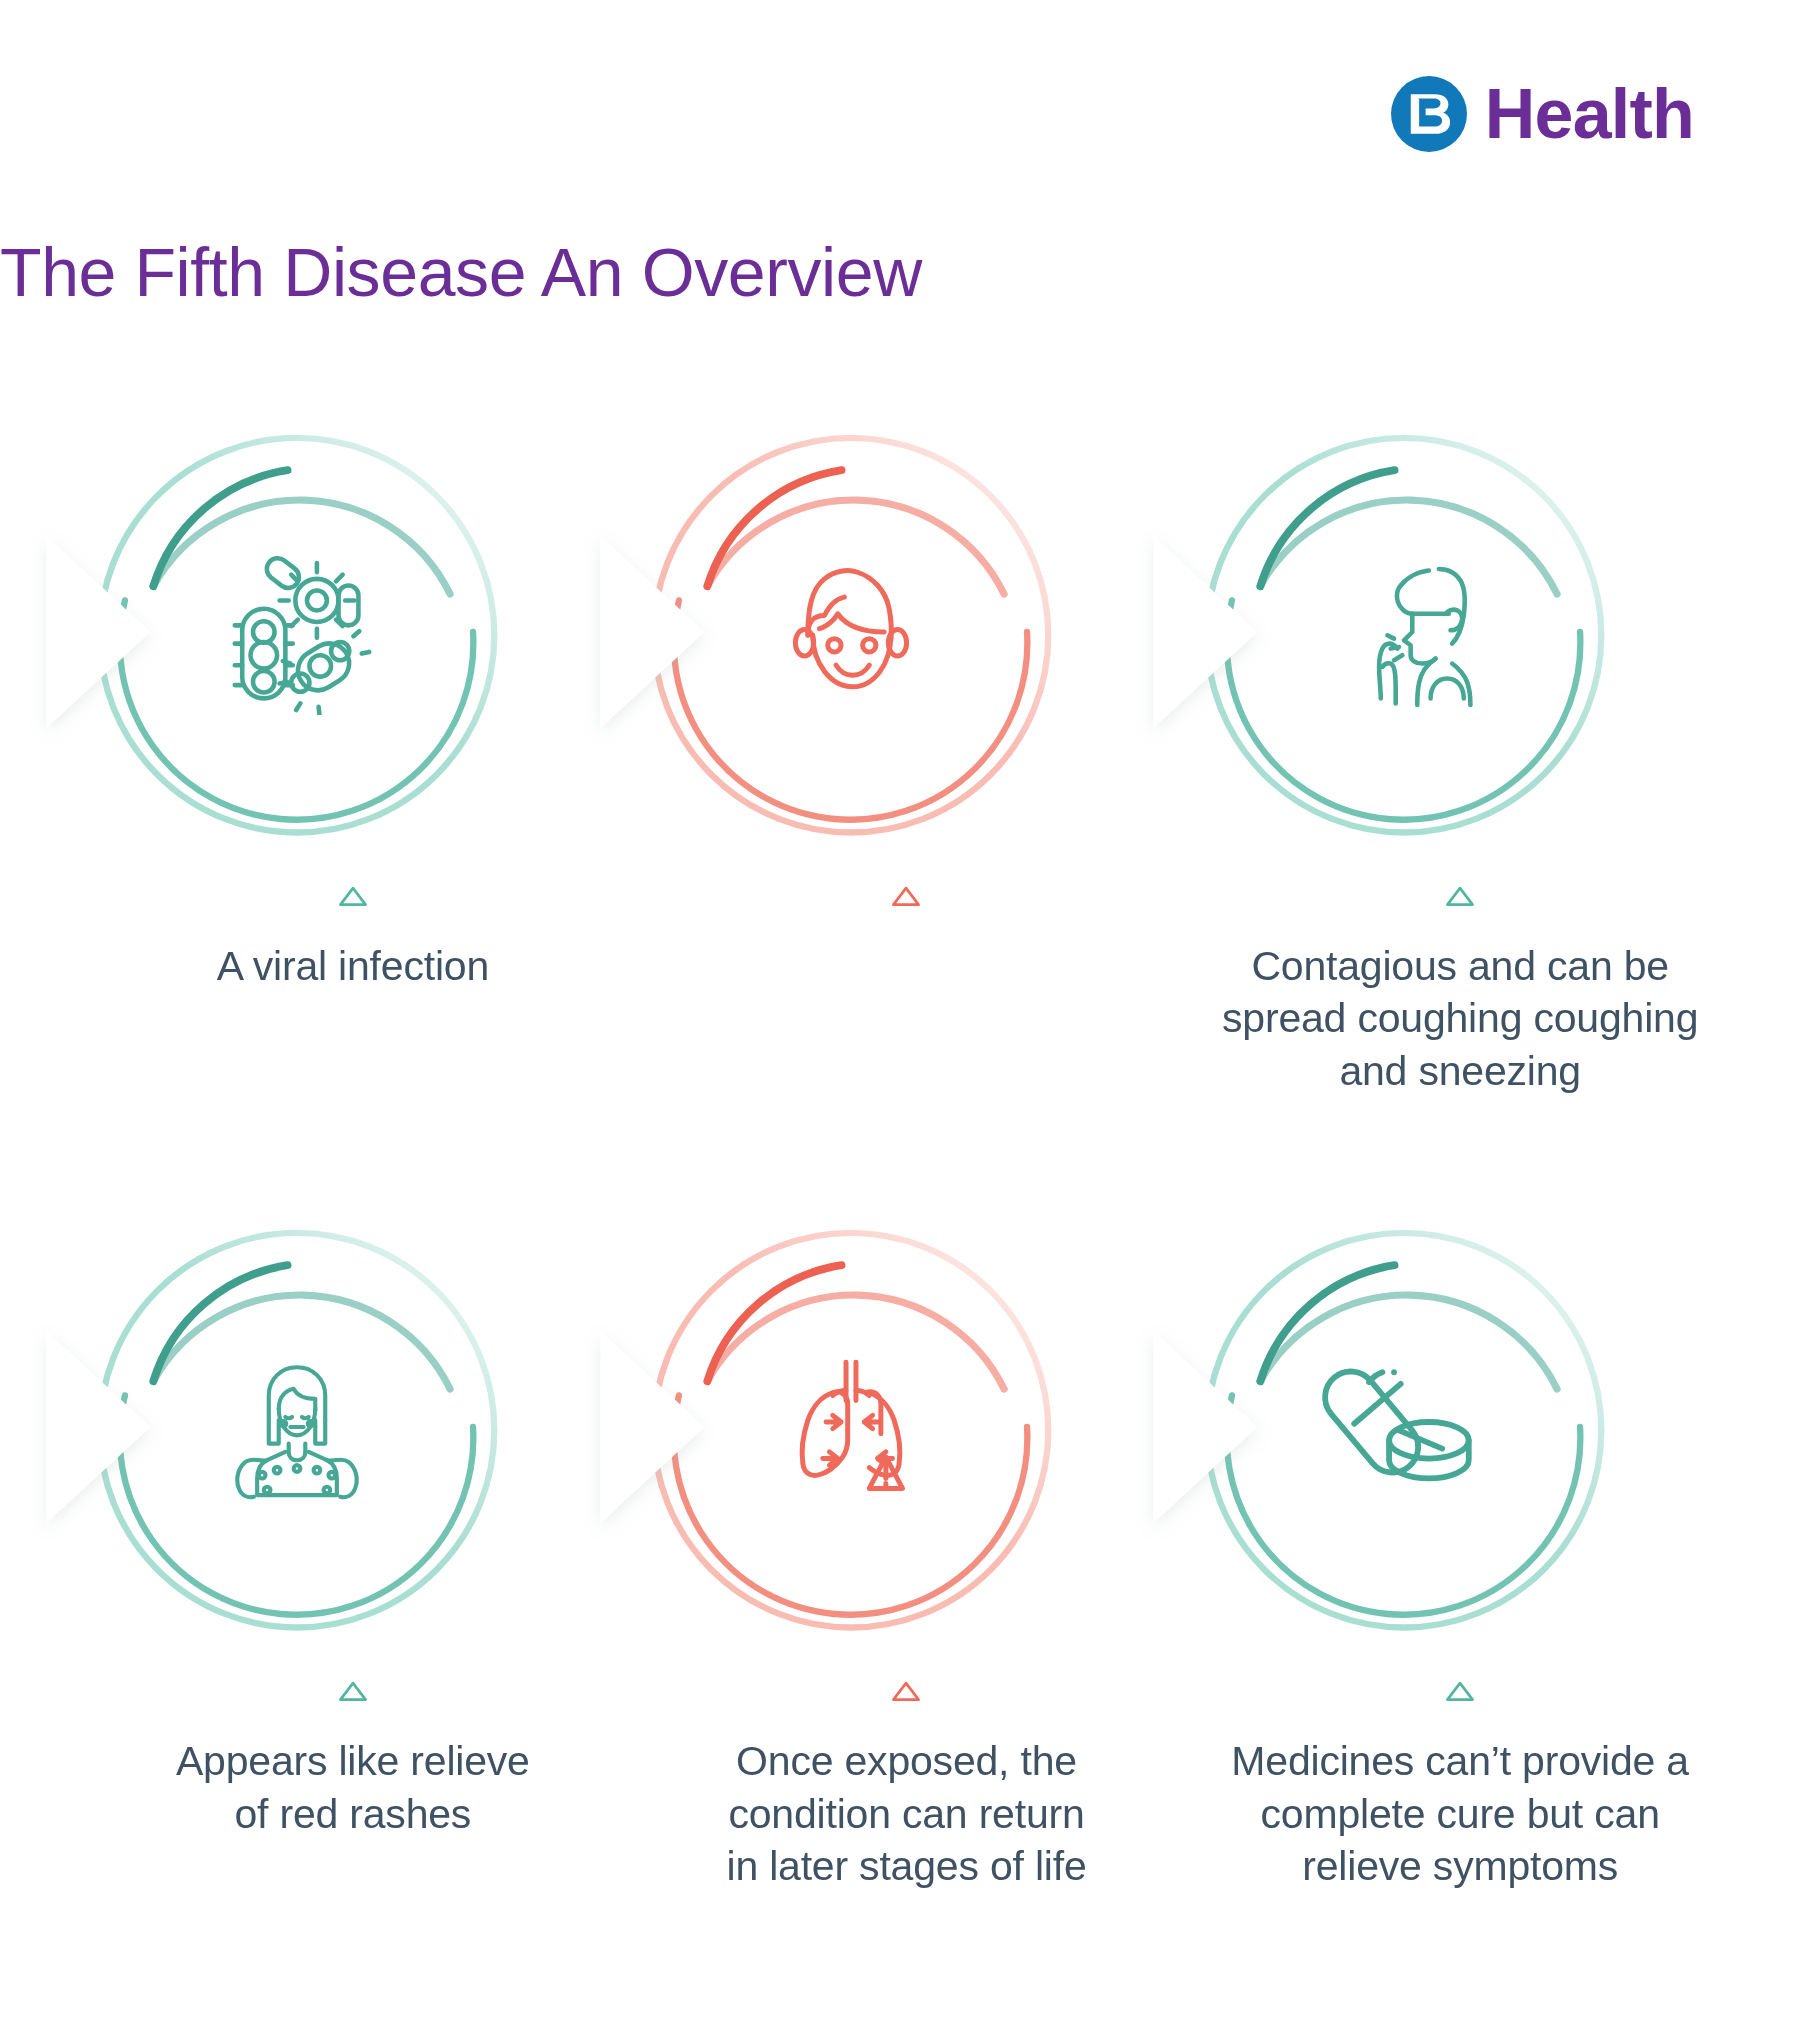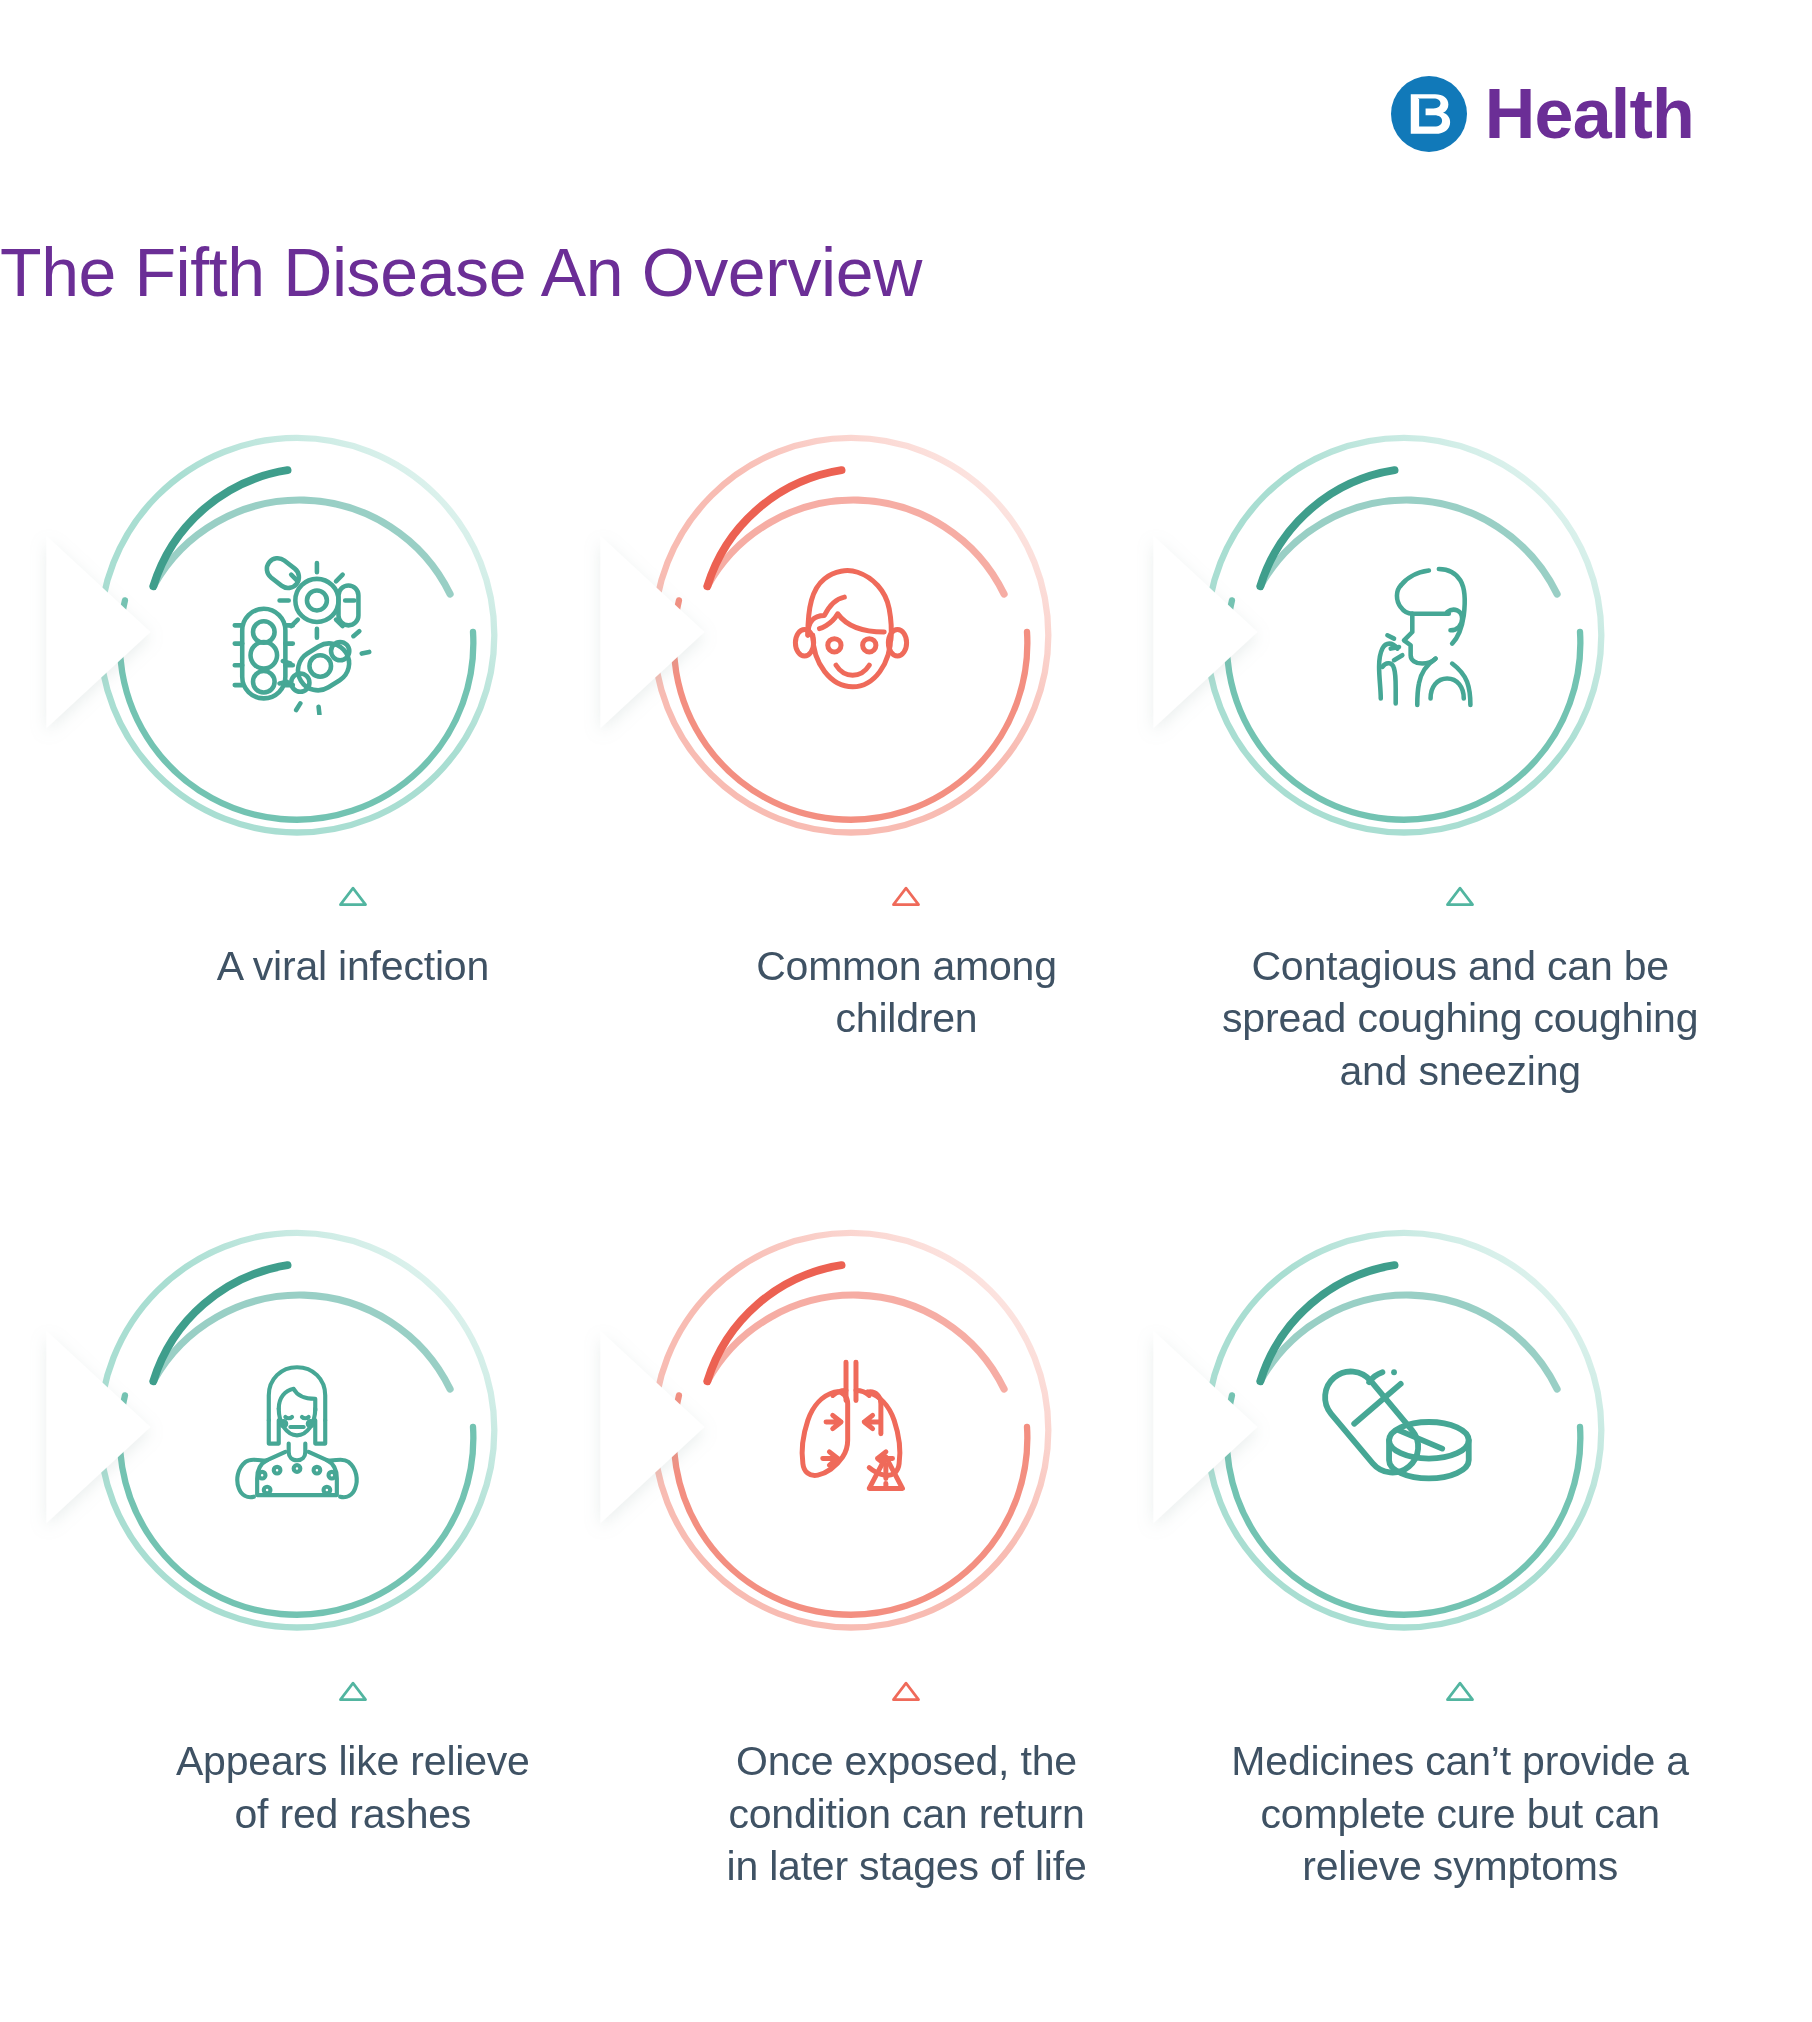--- a/index.html
+++ b/index.html
@@ -233,22 +233,20 @@
           <circle cx="80" cy="116" r="8"></circle>
           <circle cx="122" cy="116" r="8"></circle>
           <path d="M82 140c5 8 13 12 20 12s15-4 20-12"></path>
         </svg>
       </div>
     </div>
     <div class="caption-wrap">
       <svg class="tri" viewBox="0 0 38 28">
         <polygon points="19,4 35,25 3,25" fill="none" stroke="#ef6a5a" stroke-width="3.4" stroke-linejoin="round"></polygon>
       </svg>
-      <div class="caption">Common among
-children</div>
     </div>
   </div>
 
   <div class="cell">
     <div class="badge">
       <svg class="badge-svg" viewBox="0 0 560 560">
         <defs>
           <linearGradient id="rg3" x1="0" y1="1" x2="1" y2="0">
             <stop offset="0%" stop-color="#a9ded2"></stop>
               <stop offset="55%" stop-color="#a9ded2"></stop>

